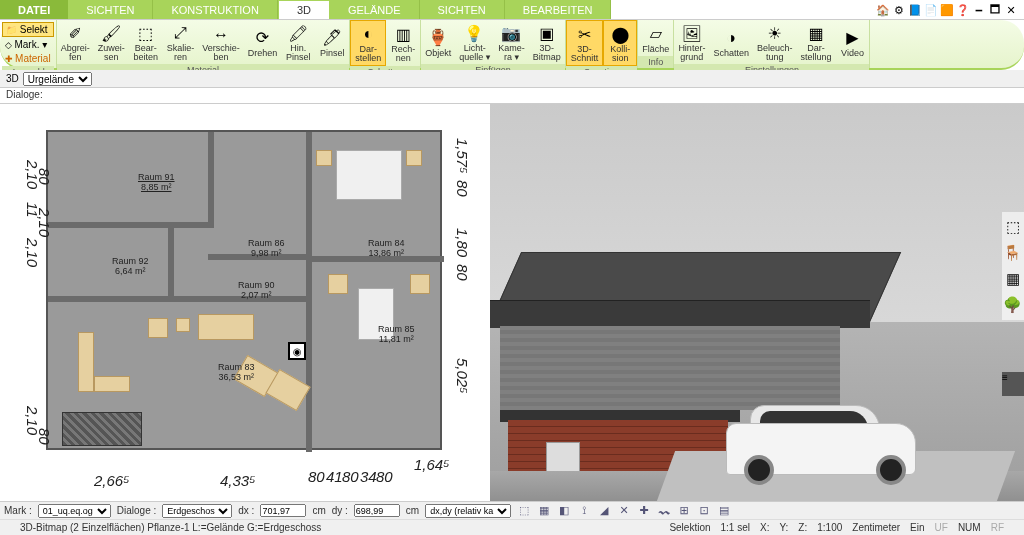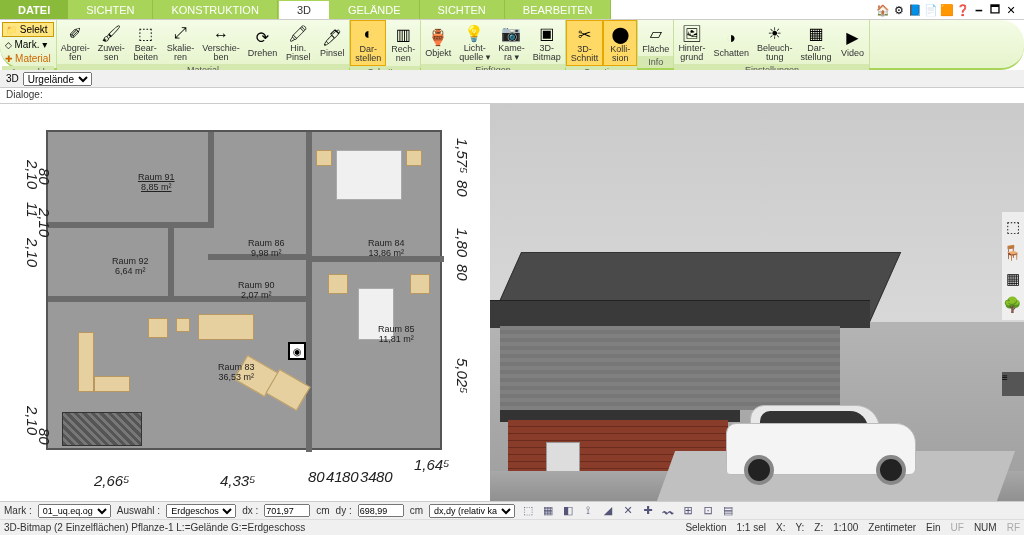--- a/index.html
+++ b/index.html
@@ -50,21 +50,21 @@
 .car-top { position: absolute; left: 260px; bottom: 60px; width: 130px; height: 36px; background: #e8e8e8; border-radius: 14px 24px 0 0; border: 1px solid #bbb; }
 .car-win { position: absolute; left: 270px; bottom: 64px; width: 108px; height: 26px; background: #333; border-radius: 10px 18px 0 0; }
 .wheel { position: absolute; width: 30px; height: 30px; background: #222; border-radius: 50%; border: 4px solid #888; }
 .right-panel { position: absolute; right: 0; top: 108px; width: 22px; display: flex; flex-direction: column; gap: 8px; align-items: center; background: rgba(255,255,255,0.6); padding: 6px 0; }
 .right-panel span { font-size: 15px; cursor: pointer; }
 .tab-handle { position: absolute; right: 0; top: 268px; width: 22px; height: 24px; background: #555; cursor: pointer; }
 .statusbar { height: 18px; background: #f0f0f0; border-top: 1px solid #ccc; display: flex; align-items: center; padding: 0 4px; gap: 6px; font-size: 10px; color: #333; }
 .statusbar .spacer { flex: 1; }
 .statusbar input { width: 46px; height: 13px; font-size: 9px; }
 .statusbar select { height: 14px; font-size: 9px; }
-.statusbar2 { height: 16px; background: #f0f0f0; border-top: 1px solid #ddd; display: flex; align-items: center; font-size: 10px; color: #333; padding: 0 4px; gap: 10px; }
+.statusbar2 { height: 16px; background: #f0f0f0; border-top: 1px solid #ddd; display: flex; align-items: center; font-size: 10px; color: #333; padding: 0 20px; gap: 10px; }
 .statusbar2 .spacer { flex: 1; }
 .sb-icon { width: 14px; height: 14px; display: inline-flex; align-items: center; justify-content: center; font-size: 11px; cursor: pointer; color: #557; }
 </style>
 </head>
 <body>
 
 <div class="tabs">
   <div class="tab datei">DATEI</div>
   <div class="tab normal">SICHTEN</div>
   <div class="tab normal">KONSTRUKTION</div>
@@ -307,21 +307,21 @@
     <span>🪑</span>
     <span>▦</span>
     <span style="color:#2a7d2a">🌳</span>
   </div>
   <div class="tab-handle">≡</div>
 </div>
 
 <div class="statusbar">
   <span>Mark :</span>
   <select><option>01_uq.eq.og</option></select>
-  <span>Auswahl :</span>
+  <span>Dialoge :</span>
   <select><option>Erdgeschos</option></select>
   <span>dx :</span>
   <input value="701,97" style="">
   <span>cm</span>
   <span>dy :</span>
   <input value="698,99" style="">
   <span>cm</span>
   <select><option>dx,dy (relativ ka</option></select>
   <span class="sb-icon">⬚</span>
   <span class="sb-icon">▦</span>

